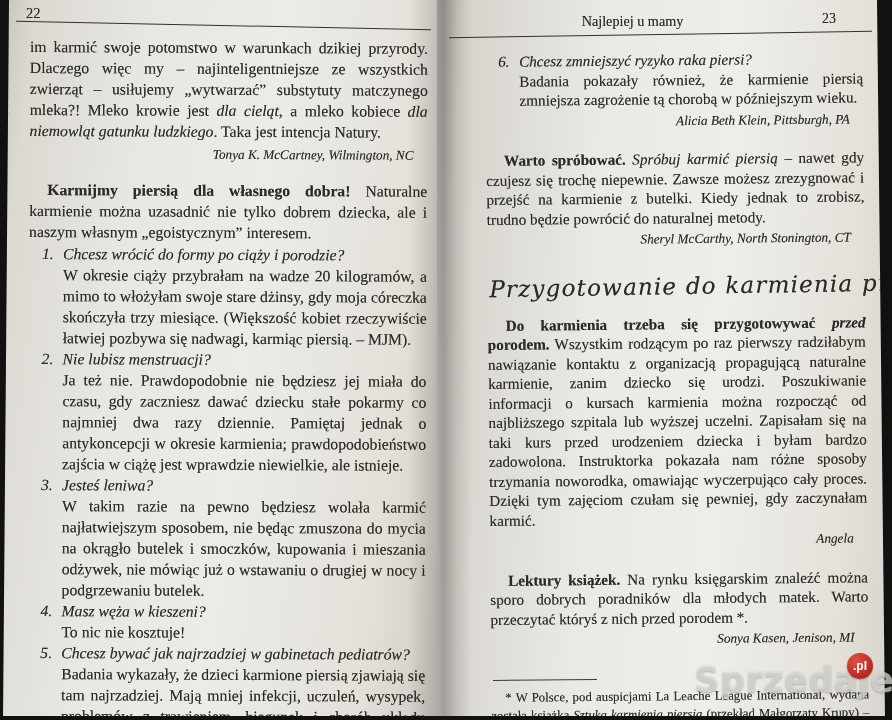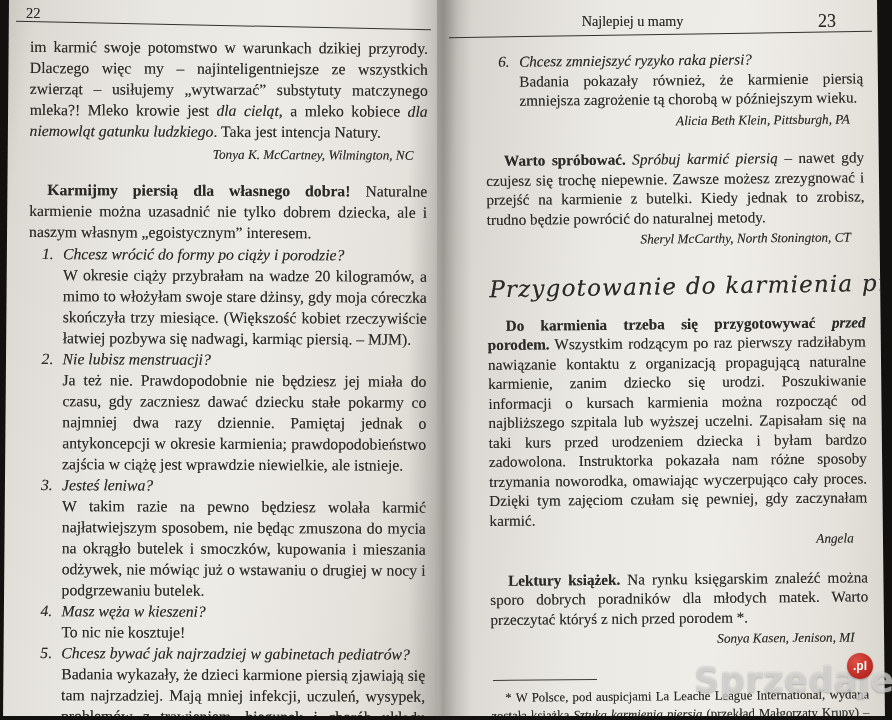--- a/index.html
+++ b/index.html
@@ -23,21 +23,21 @@
   .page, .page *{color:#2b2a26;}
   .txt{text-shadow:0 0 .5px rgba(50,48,44,.55);}
   .just{text-align:justify;}
   .ital{font-style:italic;}
   .bold{font-weight:700;}
   .attribution{font-style:italic;font-size:13.2px;text-align:right;margin:2px 14px 0 0;}
   #lp-pagenum{position:absolute;top:5px;left:26px;font-size:14.5px;}
   #lp-title{position:absolute;top:6px;left:60px;right:30px;text-align:center;font-size:13.4px;}
   #lp-rule{position:absolute;top:25px;left:16px;right:6px;height:0;border-top:1.8px solid #33312d;transform:rotate(1.15deg);}
   #rp-title{position:absolute;top:13px;left:16px;right:80px;text-align:center;font-size:14.2px;}
-  #rp-pagenum{position:absolute;top:11px;right:56px;font-size:18px;}
+  #rp-pagenum{position:absolute;top:11px;right:56px;font-size:14px;}
   #rp-rule{position:absolute;top:34px;left:12px;right:20px;height:0;border-top:1.6px solid #33312d;transform:rotate(-.85deg);}
 
   
   #lp-body{position:absolute;top:36px;left:30px;width:398px;font-size:15.7px;line-height:21px;transform:rotate(.25deg);transform-origin:top left;}
   #lp-body .intro{margin:0;}
   #lp-body .section{margin:15px 0 0 0;text-indent:18px;}
   .qlist{margin-top:1px;}
   .qitem{position:relative;padding-left:34px;}
   .qitem .num{position:absolute;left:13px;top:0;font-style:italic;}
   .qitem .q{font-style:italic;display:block;}

